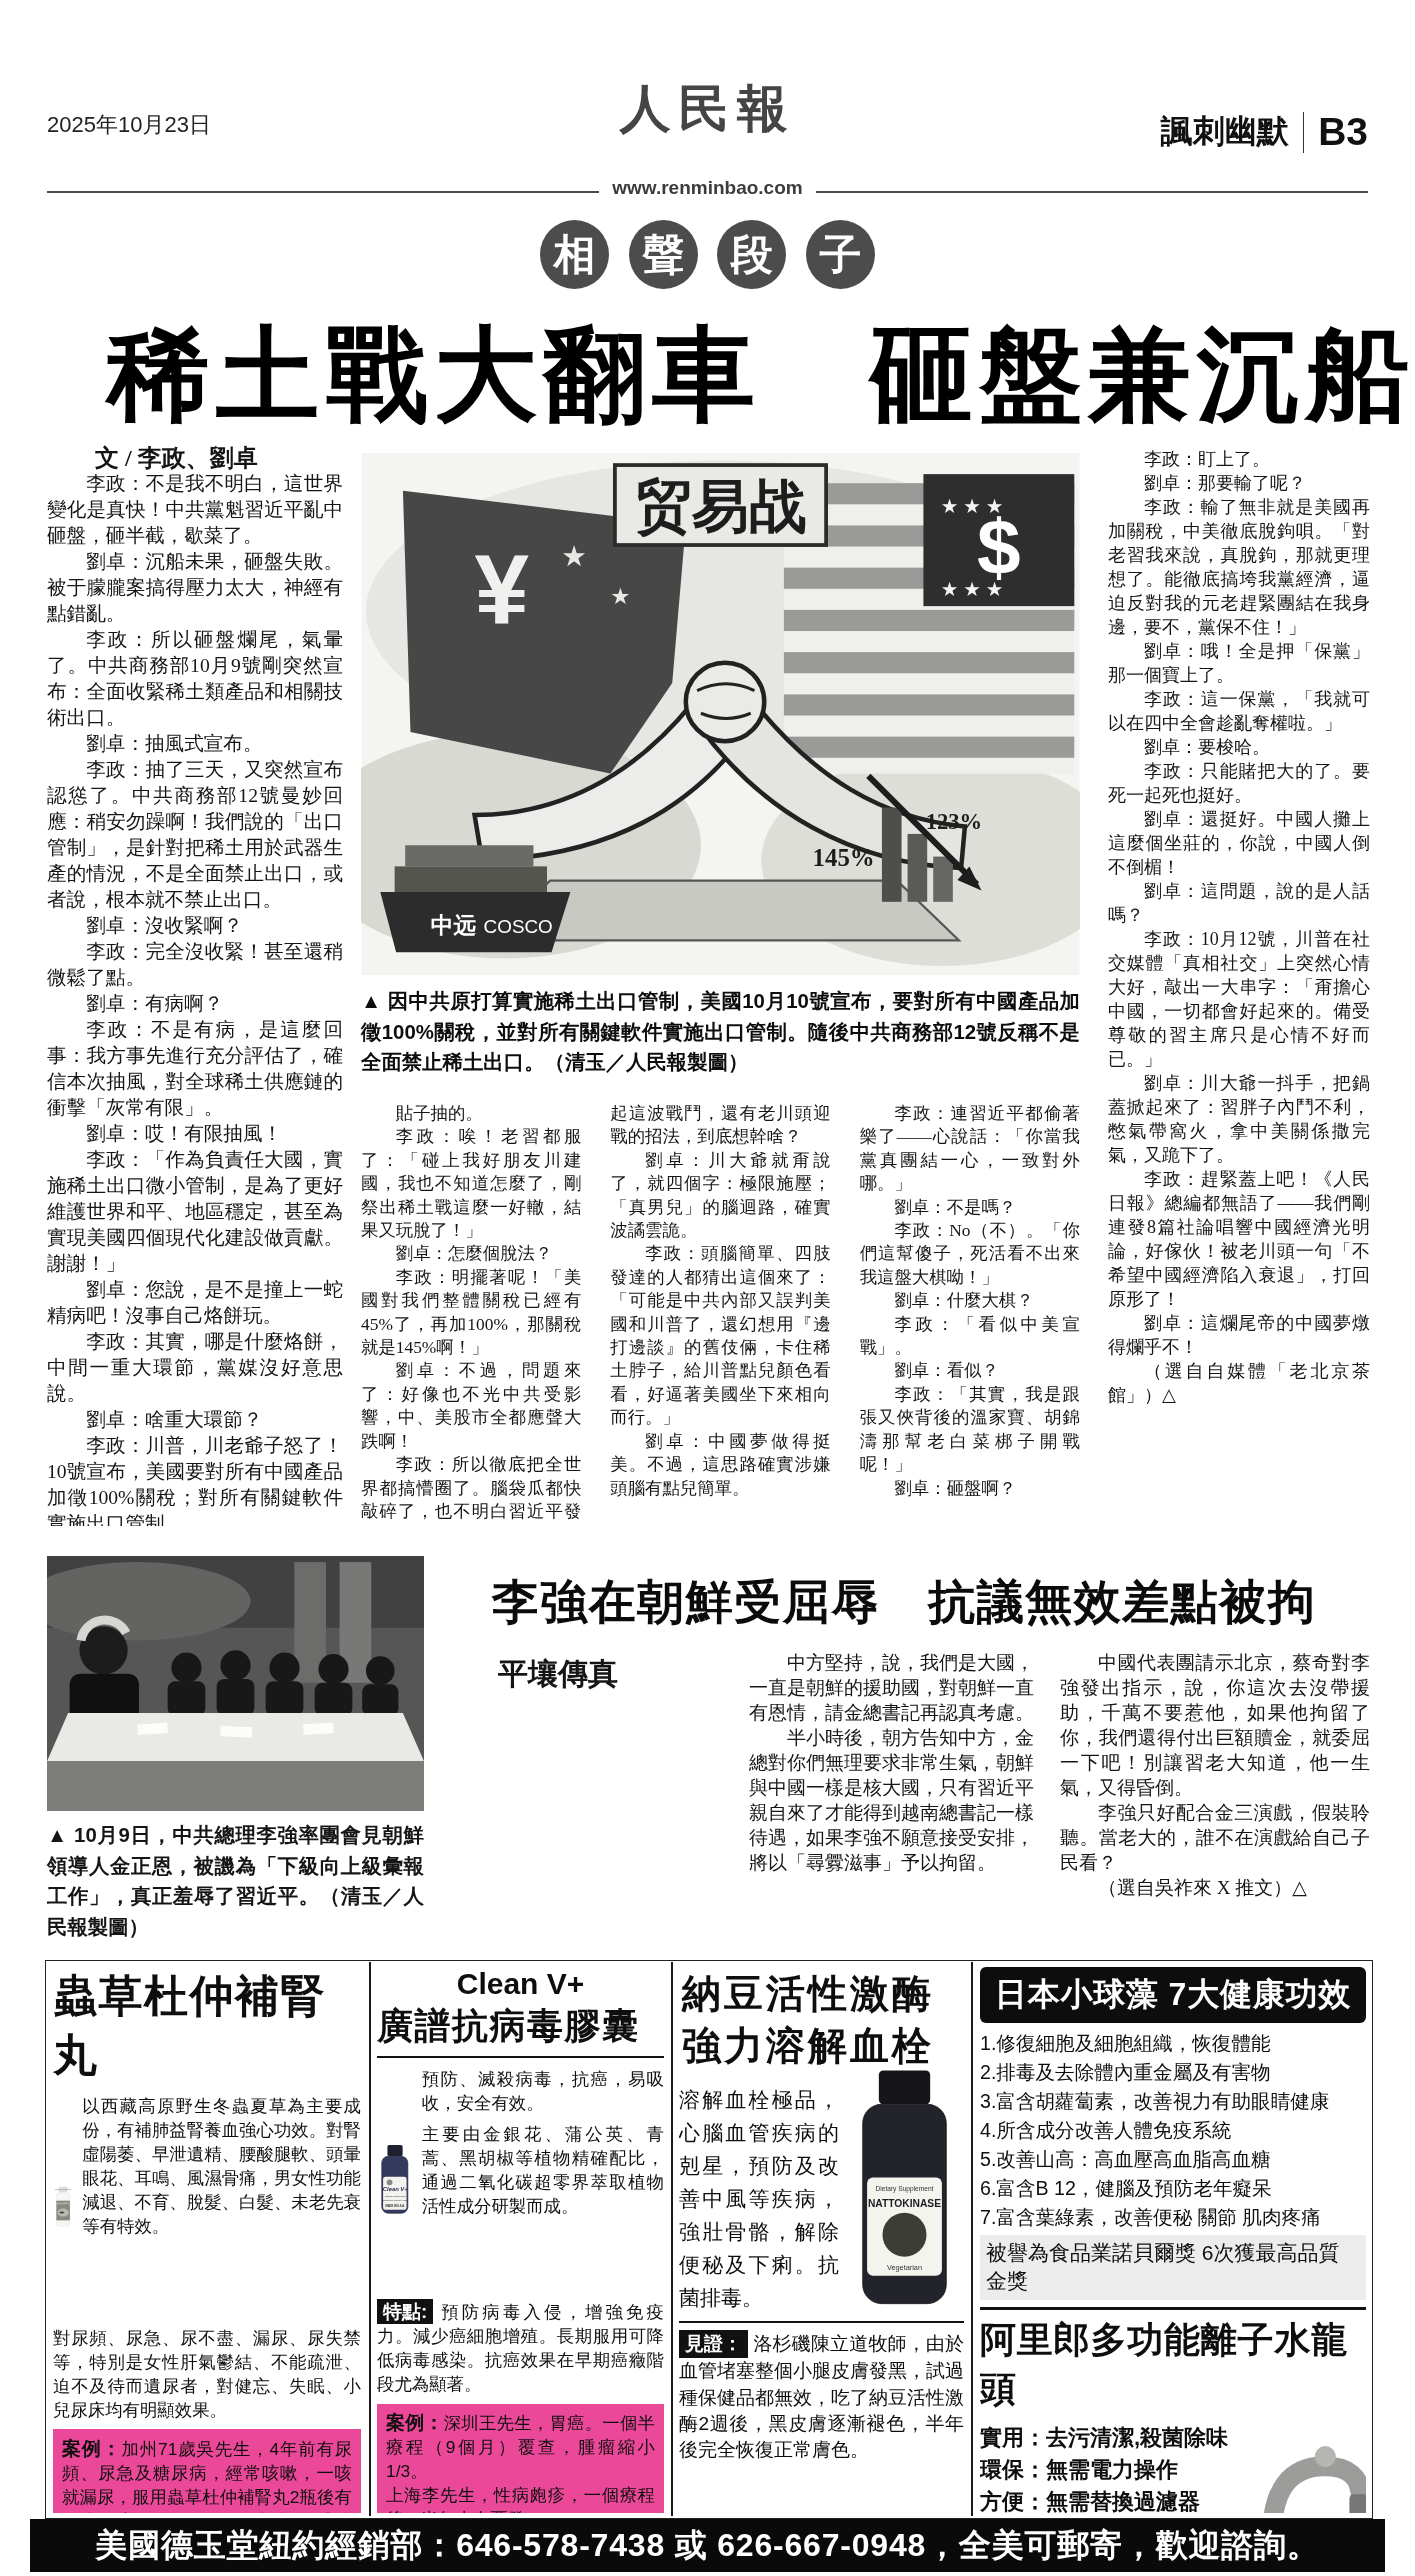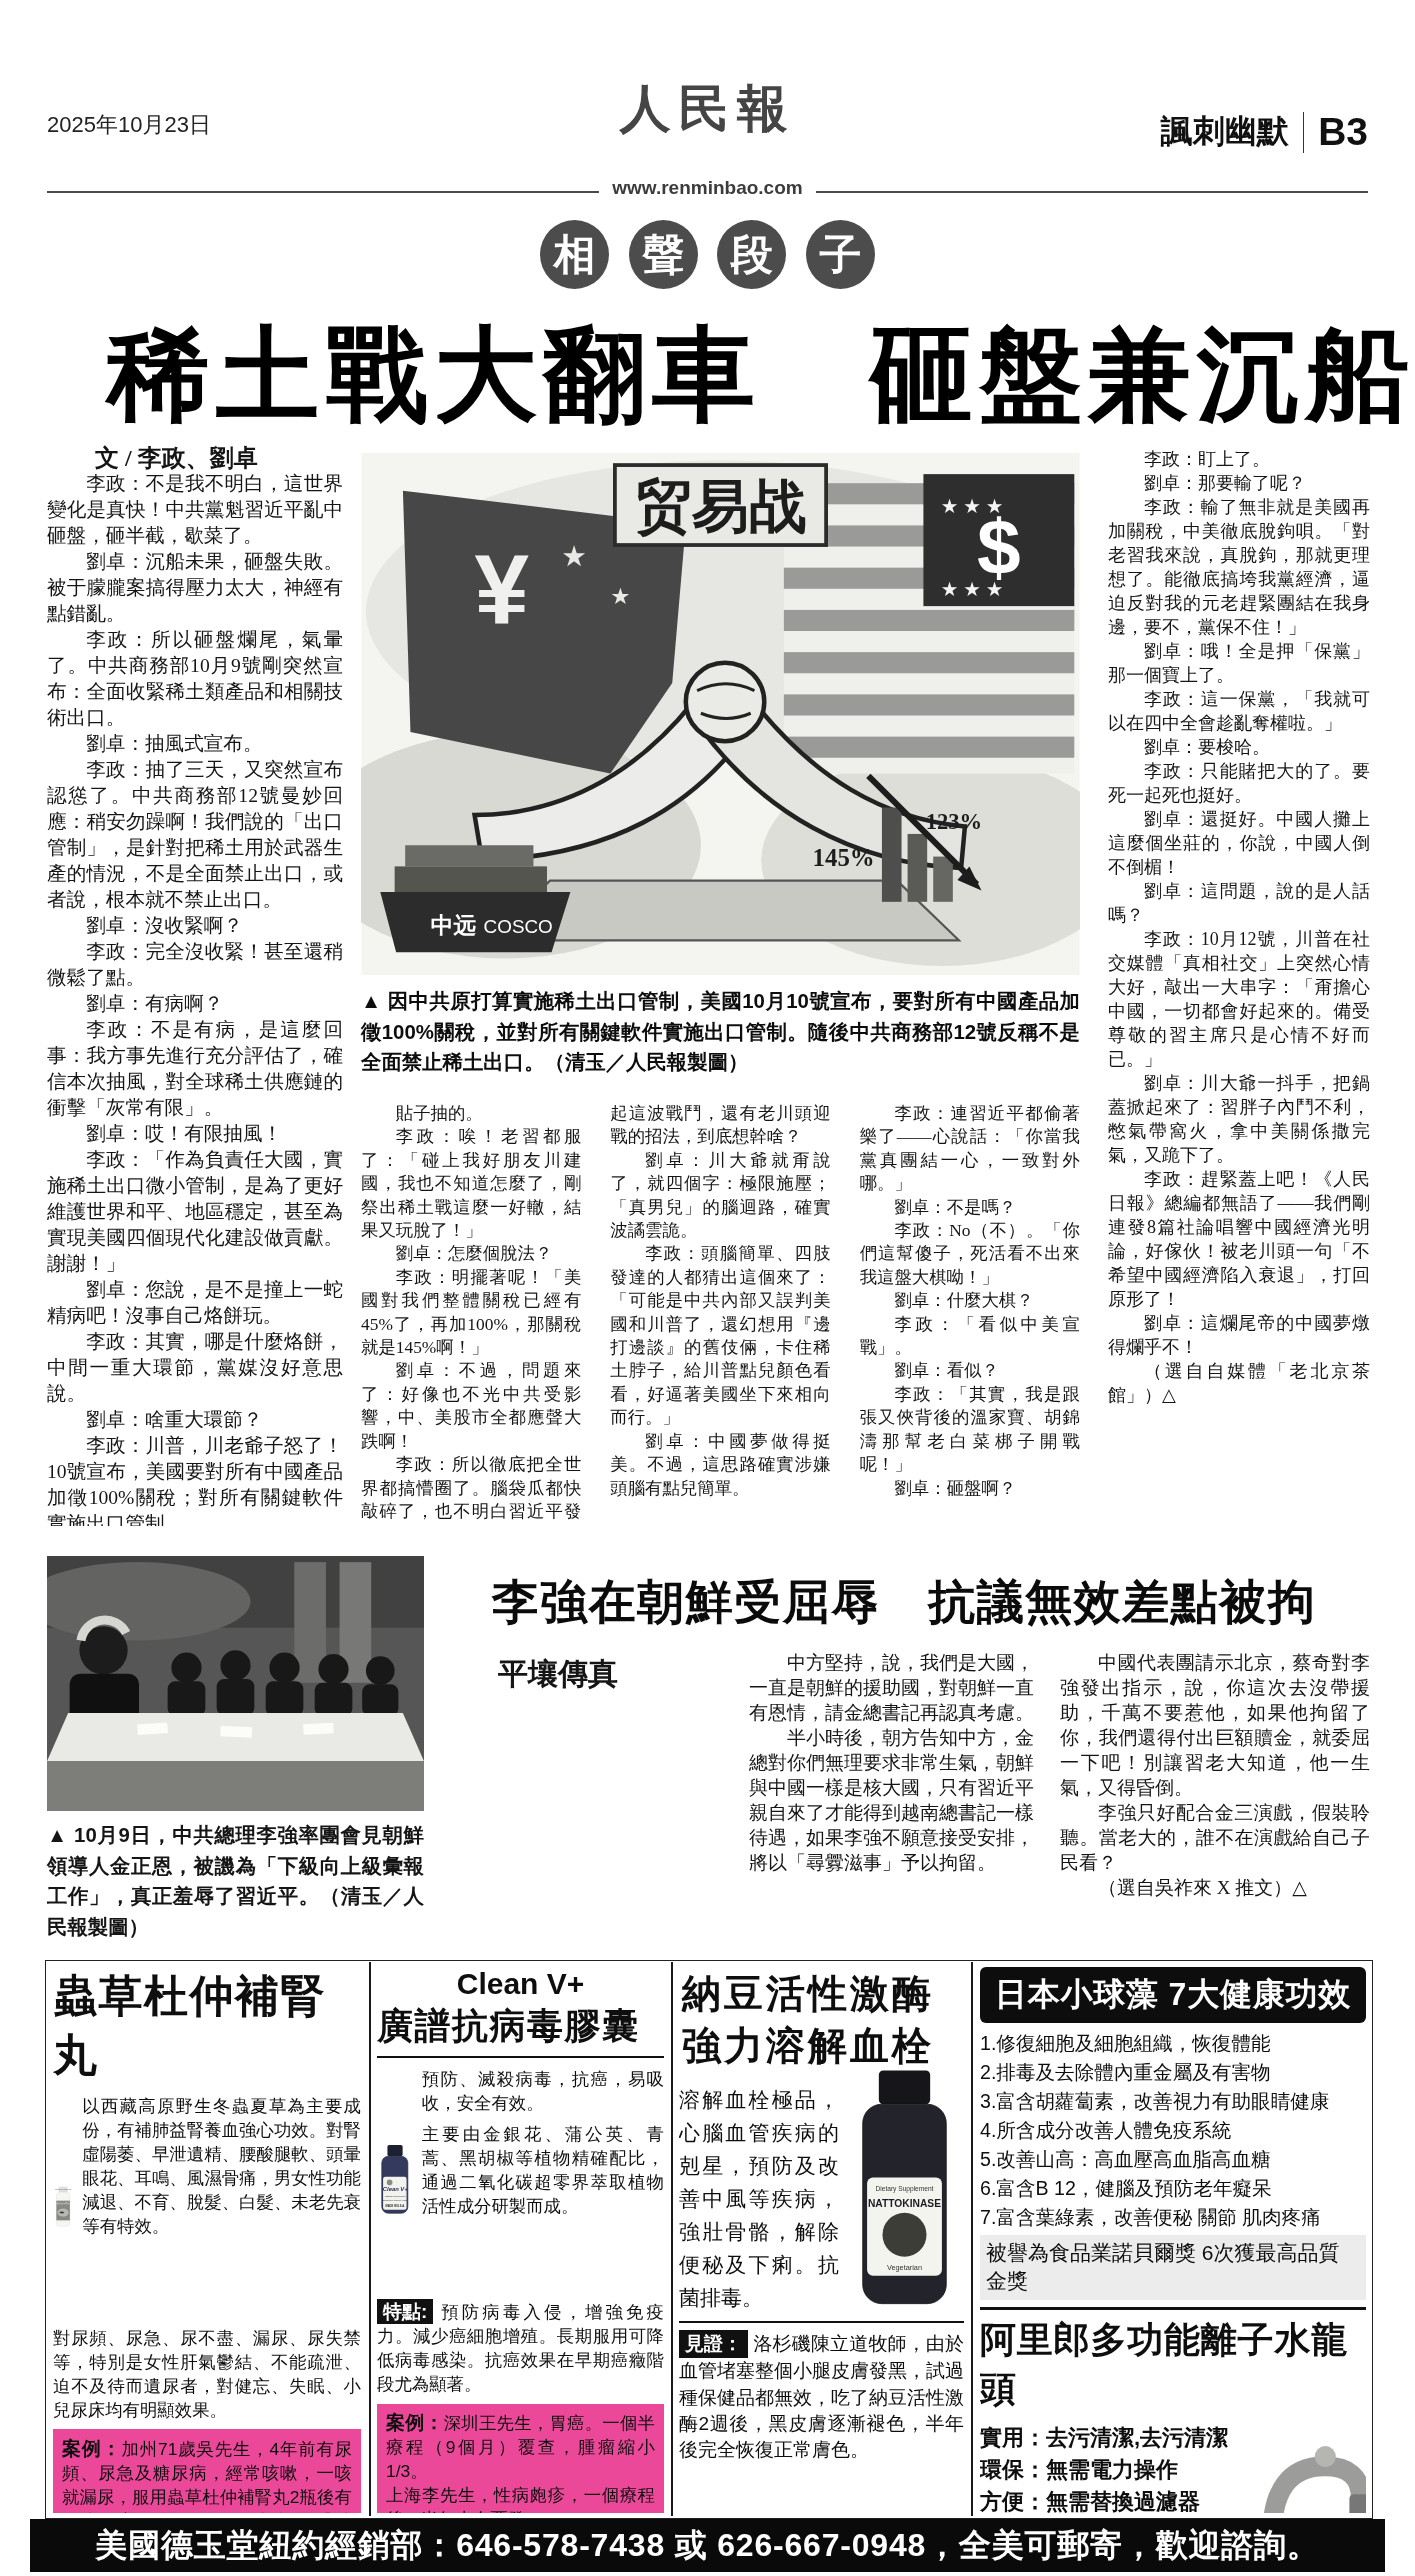--- a/index.html
+++ b/index.html
@@ -359,21 +359,21 @@
     <div class="ad4sep"></div>
     <div class="ad4b">
       <h2 class="t">阿里郎多功能離子水龍頭</h2>
       <svg class="faucet" width="113" height="128" viewBox="0 0 150 170">
         <path d="M25,150 q0,-95 70,-95 q48,0 48,42" stroke="#9c9c9a" stroke-width="26" fill="none" stroke-linecap="round"></path>
         <rect x="128" y="92" width="26" height="40" rx="6" fill="#777"></rect>
         <rect x="8" y="146" width="56" height="18" rx="6" fill="#8a8a88"></rect>
         <circle cx="96" cy="42" r="14" fill="#b5b5b2"></circle>
       </svg>
       <div class="lines">
-          <p>實用：去污清潔,去污清潔</p>
+          <p>實用：去污清潔,殺菌除味</p>
           <p>環保：無需電力操作</p>
           <p>方便：無需替換過濾器</p>
         </div>
 
     </div>
   </div>
 
   <div class="abs footer">美國德玉堂紐約經銷部：646-578-7438 或 626-667-0948，全美可郵寄，歡迎諮詢。</div>
 
 </div>

